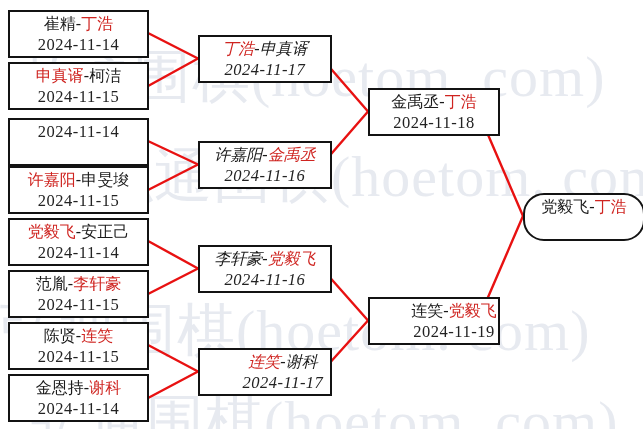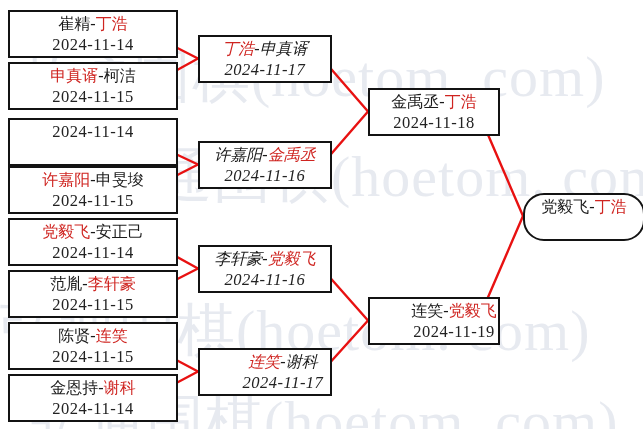--- a/index.html
+++ b/index.html
@@ -17,21 +17,21 @@
   }
   
   svg.connectors{position:absolute;left:0;top:0;z-index:1;}
   svg.connectors line{stroke:#e81111;stroke-width:2.4;stroke-linecap:round;}
   
   .match{
     position:absolute;z-index:2;box-sizing:border-box;
     background:#ffffff;border:2px solid #131313;
     height:48px;text-align:center;padding-top:1px;
   }
-  .m-r1{left:8px;width:170px;}
+  .m-r1{left:8px;width:141px;}
   .m-r2{left:198px;width:134px;font-style:italic;}
   .m-r3{left:368px;width:132px;}
   .m-rf{left:523px;width:122px;border-radius:21px;}
   .names{font-size:16px;line-height:21px;color:#1a1a1a;white-space:nowrap;}
   .date{font-size:16.5px;line-height:21px;color:#222222;letter-spacing:0.5px;}
   .nm[data-result="win"]{color:#cf2420;}
   .nm[data-result="loss"]{color:#1a1a1a;}
   .sep{color:#1a1a1a;}
 </style>
 </head>

